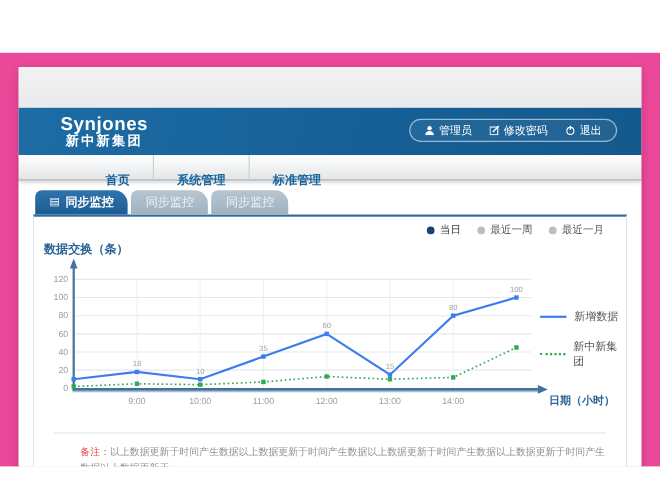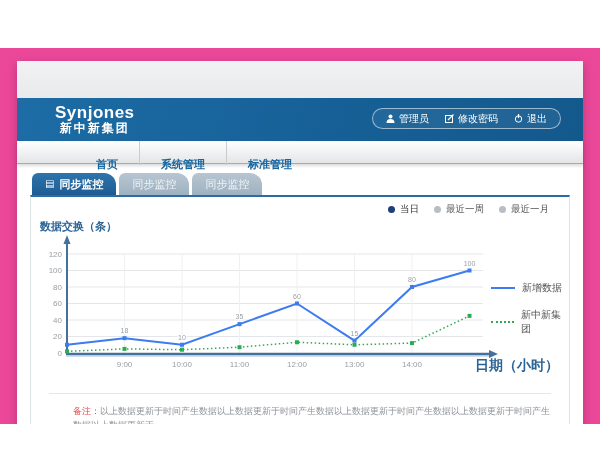--- a/index.html
+++ b/index.html
@@ -40,21 +40,21 @@
   .panel { position:absolute; top:31px; left:13px; width:540px; height:253px; background:#fff;
            border-top:2px solid #2d6ca2; border-left:1px solid #dde3e8; border-right:1px solid #dde3e8; border-bottom:1px solid #e7ebee; }
 
   .filters { position:absolute; top:6px; right:20px; display:flex; gap:15px; align-items:flex-start; }
   .filter { display:flex; align-items:center; gap:5px; font-size:9.5px; color:#555; cursor:pointer; }
   .dot { width:7px; height:7px; border-radius:50%; background:#b9bec4; }
   .filter.selected .dot { background:#1c3e79; }
   .filter.selected { color:#333; }
 
   .ylabel { position:absolute; top:22px; left:9px; font-size:11px; font-weight:bold; color:#2a6496; }
-  .xlabel { position:absolute; top:160px; left:444px; font-size:14px; font-weight:bold; color:#2a6496; white-space:nowrap; }
+  .xlabel { position:absolute; top:160px; left:468px; font-size:10px; font-weight:bold; color:#2a6496; white-space:nowrap; }
 
   #chart { position:absolute; top:36px; left:6px; }
   .tick { font-size:8px; fill:#989da3; font-family:"Liberation Sans","DejaVu Sans",sans-serif; }
   .ptlabel { font-size:7px; fill:#9aa0a6; font-family:"Liberation Sans","DejaVu Sans",sans-serif; paint-order:stroke; stroke:#fff; stroke-width:2px; }
 
   .legend { position:absolute; top:84px; left:460px; }
   .legend-item { display:flex; align-items:center; gap:7px; margin-bottom:13px; font-size:10px; color:#555; }
   .swatch { width:24px; height:0; border-top-width:2px; border-top-color:currentColor; }
   .swatch.solid { border-top-style:solid; }
   .swatch.dotted { border-top-style:dotted; }

